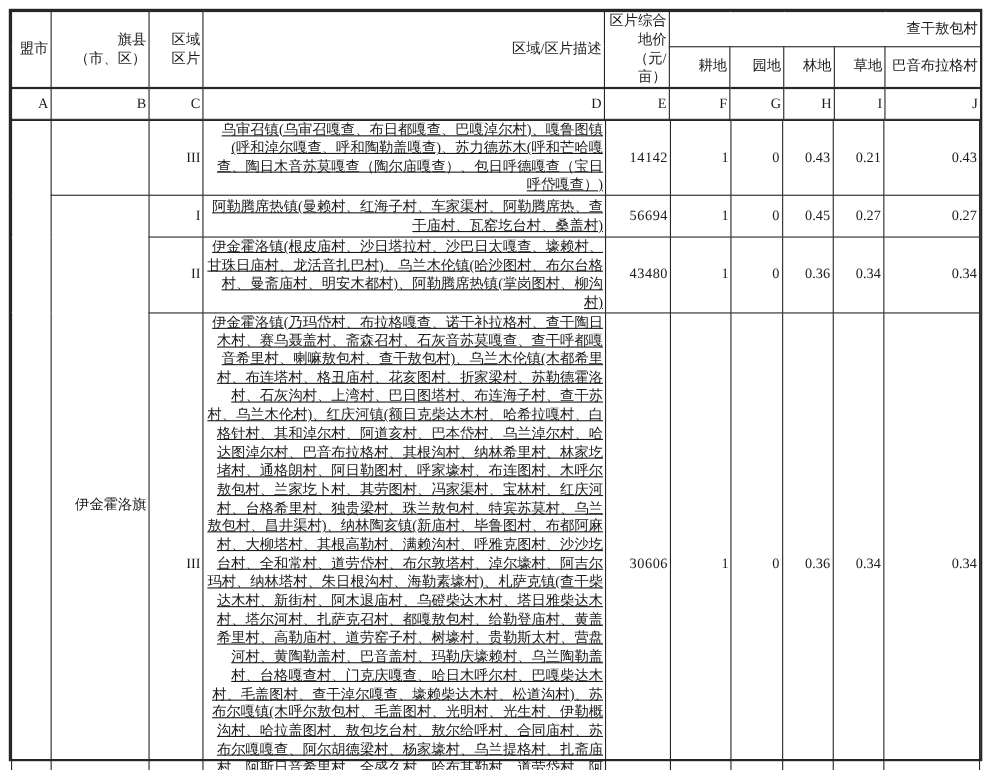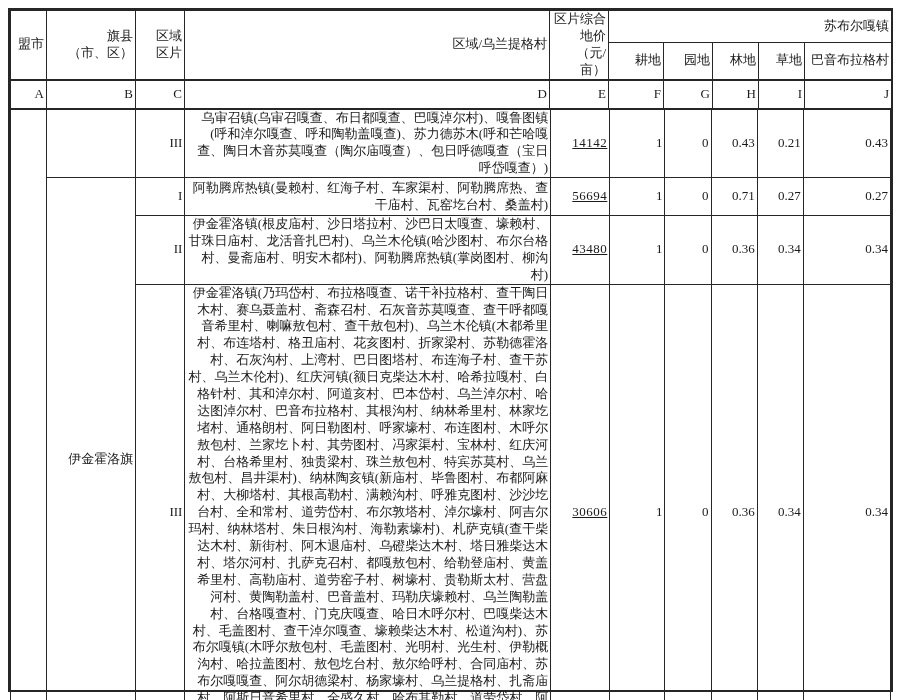--- a/index.html
+++ b/index.html
@@ -23,24 +23,24 @@
   .letter-t{margin-top:2px;}
   .body-t{margin-top:2px;height:586px;}
   .hrow1{height:28px;}
   .hrow2{height:32px;}
   .lrow{height:28px;}
   .r1{height:58px;}
   .r2{height:38px;}
   .r3{height:58px;}
   td.desc{
     text-align:justify;vertical-align:middle;
-    font-size:12.5px;line-height:15.5px;padding:2px 4px;
+    font-size:12.5px;line-height:15.5px;padding:2px 4px;text-decoration:underline;
   }
   .blk{display:block;}
-  td.num{letter-spacing:0.5px;text-decoration:underline;}
+  td.num{letter-spacing:0.5px;}
 </style>
 </head>
 <body>
 
 <div class="frame">
 
   <table class="t header-t">
     <colgroup>
       <col style="width:36px">
         <col style="width:89px">
@@ -57,27 +57,27 @@
         <tr class="hrow1">
       <td rowspan="2">盟市</td>
       <td rowspan="2">
         <span class="blk">旗县</span>
         <span class="blk">（市、区）</span>
       </td>
       <td rowspan="2">
         <span class="blk">区域</span>
         <span class="blk">区片</span>
       </td>
-      <td rowspan="2">区域/乌兰提格村</td>
+      <td rowspan="2">区域/区片描述</td>
       <td rowspan="2">
         <span class="blk">区片综合</span>
         <span class="blk">地价</span>
         <span class="blk">（元/亩）</span>
       </td>
-      <td colspan="5">苏布尔嘎镇</td>
+      <td colspan="5">查干敖包村</td>
     </tr>
     <tr class="hrow2">
       <td>耕地</td>
       <td>园地</td>
       <td>林地</td>
       <td>草地</td>
       <td>巴音布拉格村</td>
     </tr>
   </tbody>
     </table>
@@ -137,21 +137,21 @@
       <td>0.21</td>
       <td>0.43</td>
     </tr>
     <tr class="r2">
       <td rowspan="3">伊金霍洛旗</td>
       <td>I</td>
       <td class="desc">阿勒腾席热镇(曼赖村、红海子村、车家渠村、阿勒腾席热、查干庙村、瓦窑圪台村、桑盖村)</td>
       <td class="num">56694</td>
       <td>1</td>
       <td>0</td>
-      <td>0.71</td>
+      <td>0.45</td>
       <td>0.27</td>
       <td>0.27</td>
     </tr>
     <tr class="r3">
       <td>II</td>
       <td class="desc">伊金霍洛镇(根皮庙村、沙日塔拉村、沙巴日太嘎查、壕赖村、甘珠日庙村、龙活音扎巴村)、乌兰木伦镇(哈沙图村、布尔台格村、曼斋庙村、明安木都村)、阿勒腾席热镇(掌岗图村、柳沟村)</td>
       <td class="num">43480</td>
       <td>1</td>
       <td>0</td>
       <td>0.36</td>

